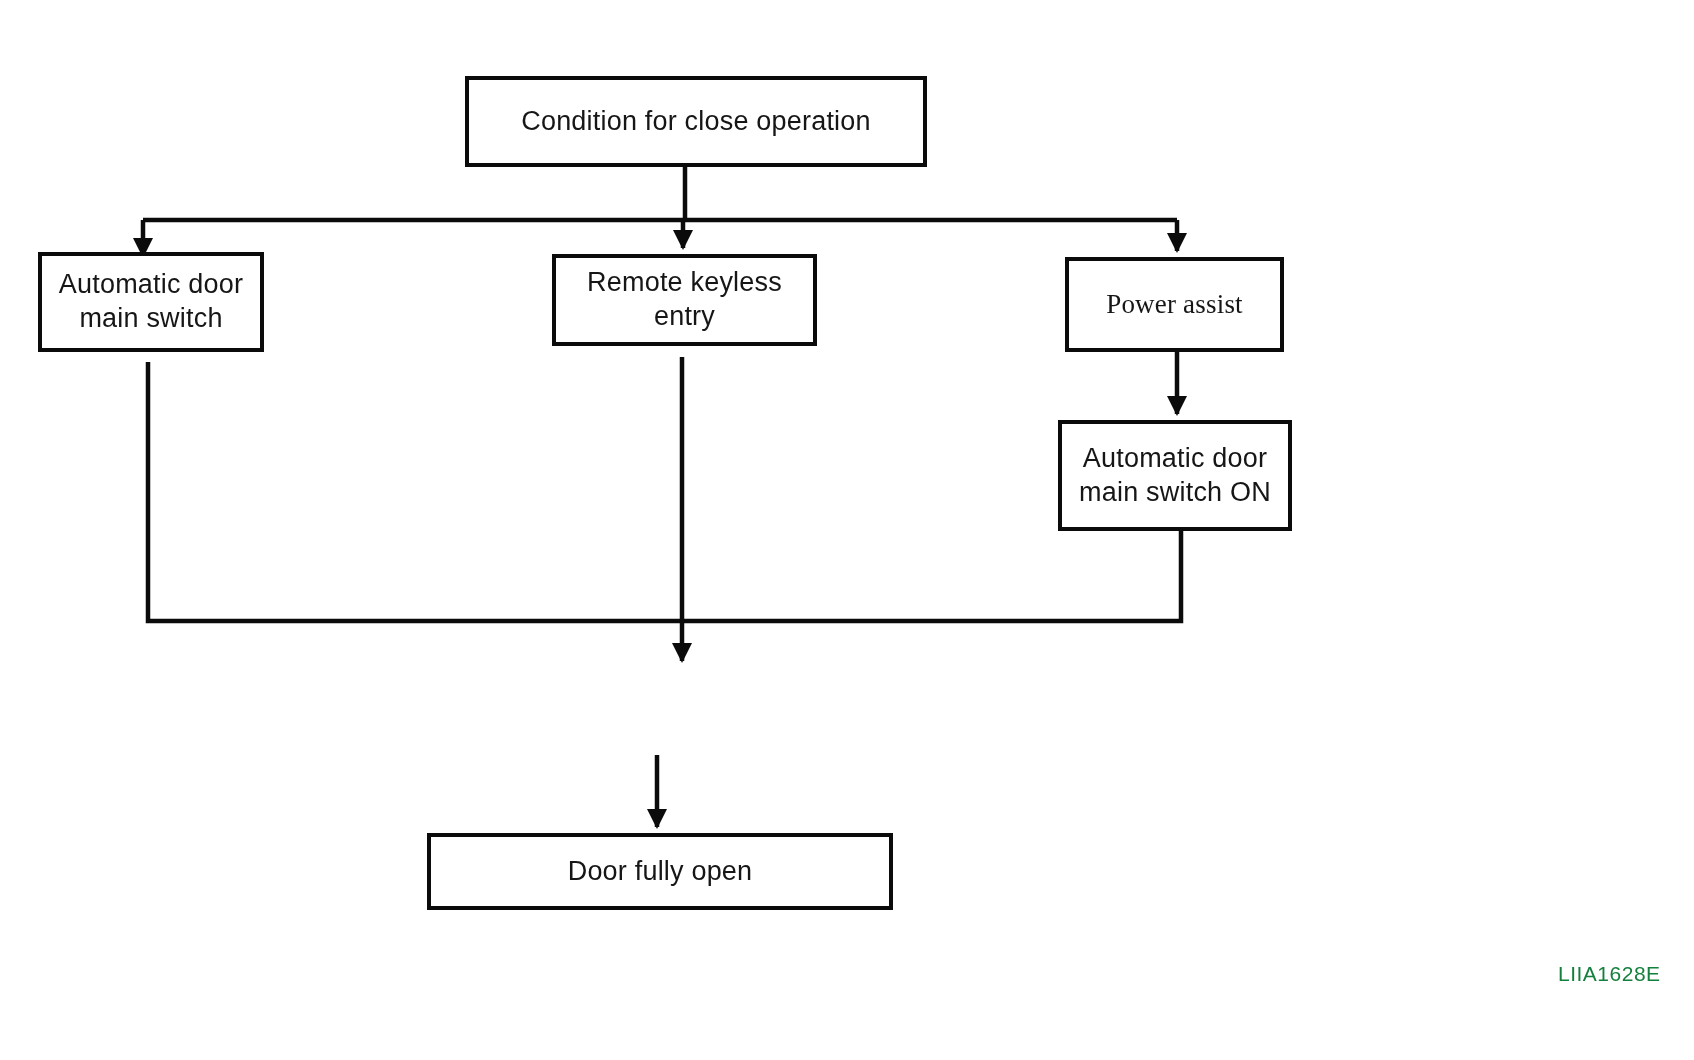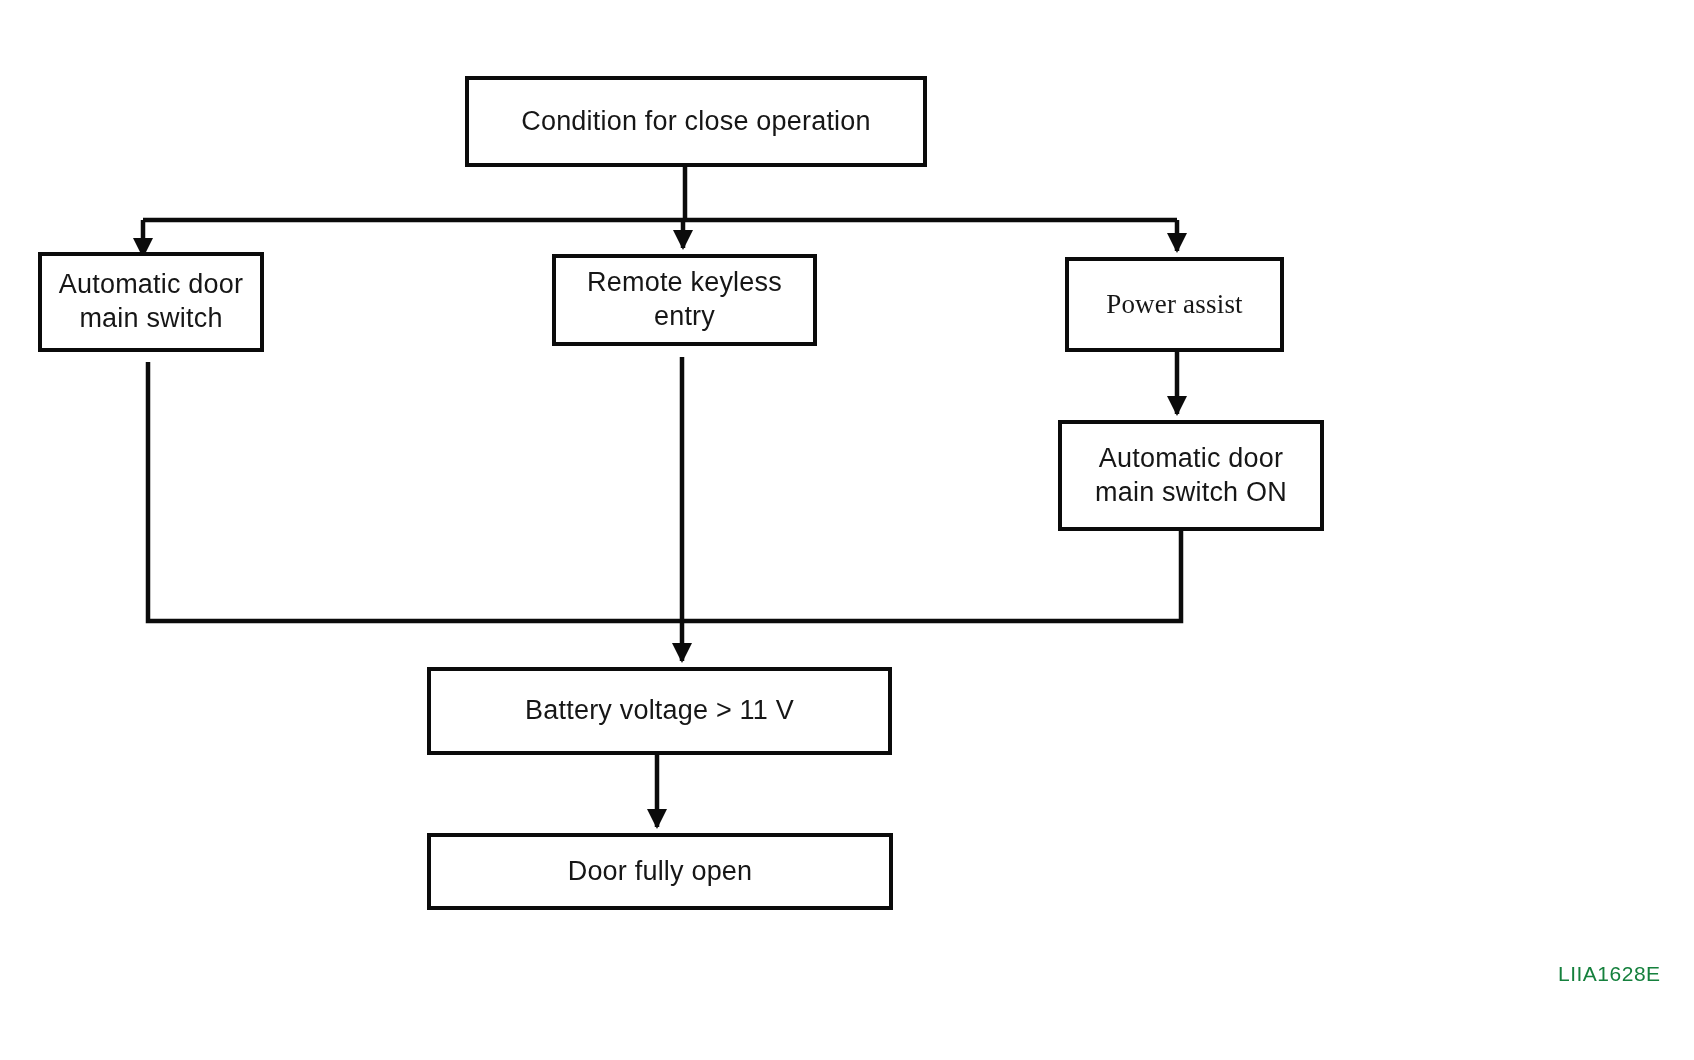--- a/index.html
+++ b/index.html
@@ -36,21 +36,21 @@
     color: #161616;
     font-size: 27px;
     line-height: 1.25;
     letter-spacing: 0.2px;
     padding: 20px 10px;
   }
   .node-root    { left: 465px;  top: 76px;  width: 462px; height: 91px;  }
   .node-amsw    { left: 38px;   top: 252px; width: 226px; height: 100px; }
   .node-remote  { left: 552px;  top: 254px; width: 265px; height: 92px; }
   .node-power   { left: 1065px; top: 257px; width: 219px; height: 95px; font-family: Liberation Serif, serif;  }
-  .node-amswon  { left: 1058px; top: 420px; width: 266px; height: 111px; }
+  .node-amswon  { left: 1058px; top: 420px; width: 234px; height: 111px; }
   .node-battery { left: 427px;  top: 667px; width: 465px; height: 88px;  }
   .node-door    { left: 427px;  top: 833px; width: 466px; height: 77px;  }
   .figure-code {
     position: absolute;
     left: 1558px;
     top: 962px;
     font-size: 21px;
     color: #15803d;
     letter-spacing: 0.5px;
   }
@@ -99,23 +99,20 @@
   </div>
 
   <div class="node node-power">
     <span>Power assist</span>
   </div>
 
   <div class="node node-amswon">
     <span>Automatic door main switch ON</span>
   </div>
 
-  <div class="node node-battery">
-    <span>Battery voltage &gt; 11 V</span>
-  </div>
 
   <div class="node node-door">
     <span>Door fully open</span>
   </div>
 
   <div class="figure-code">LIIA1628E</div>
 
 </div>
 
 </body></html>

